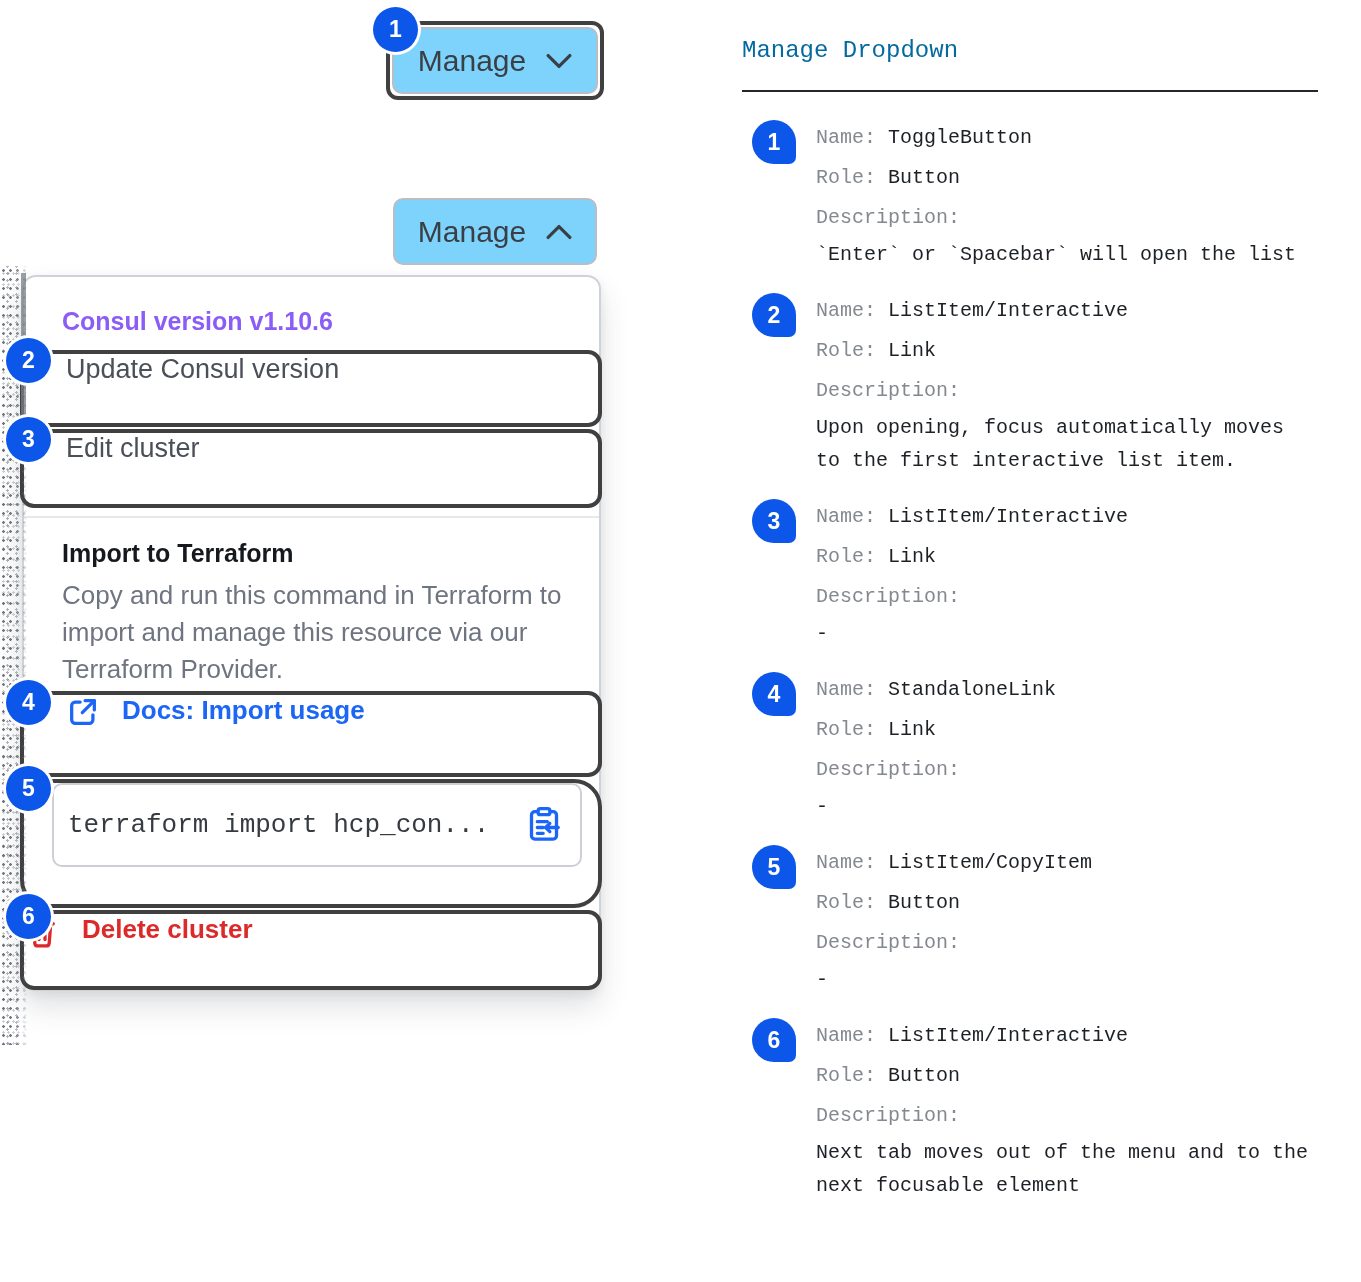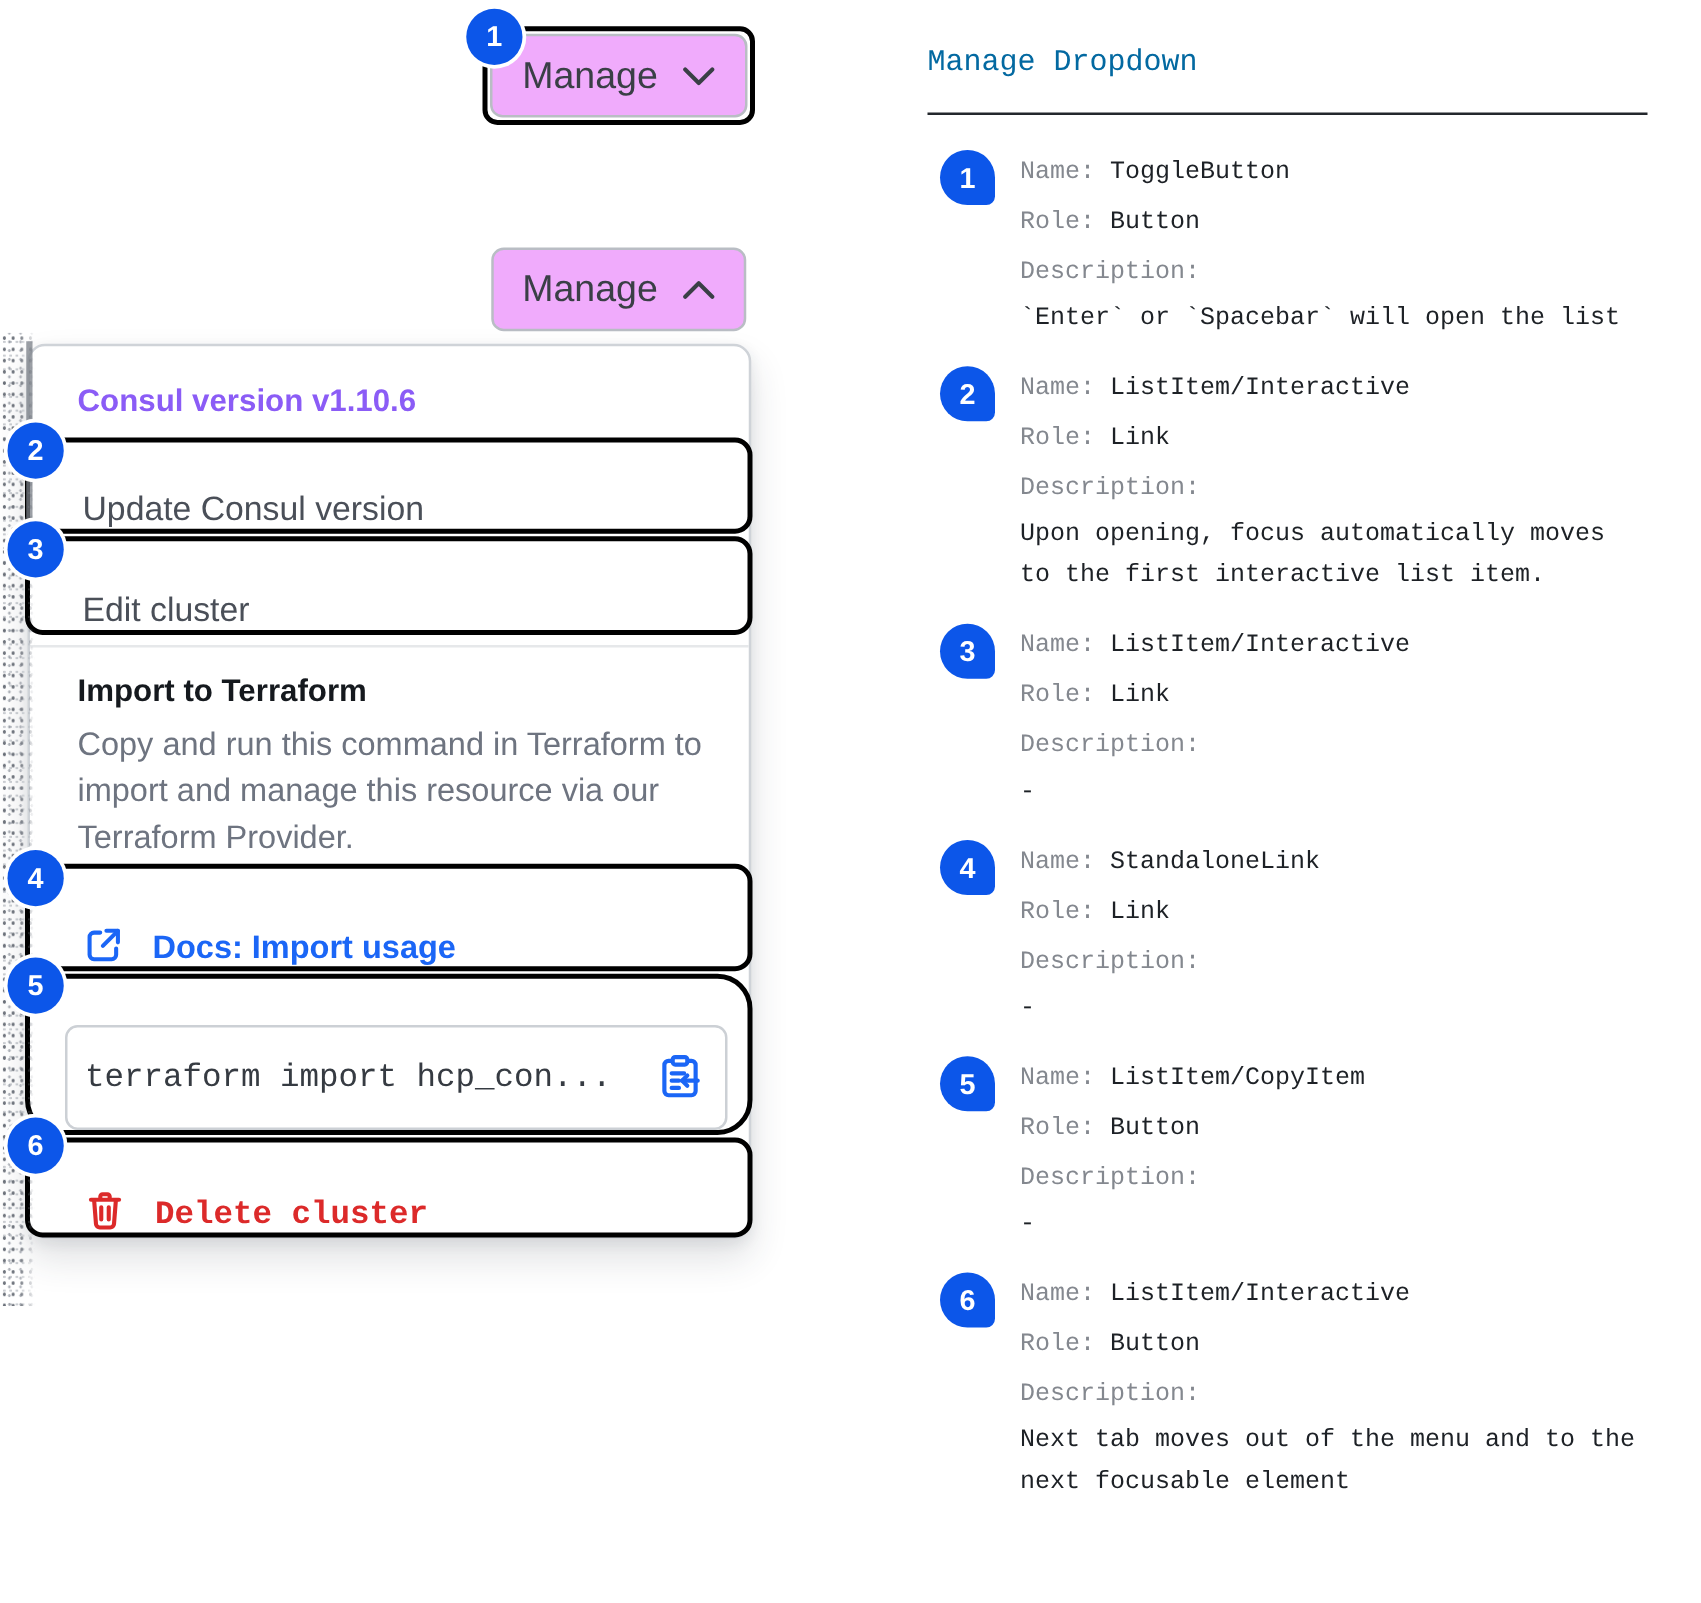--- a/index.html
+++ b/index.html
@@ -1,31 +1,31 @@
 <!DOCTYPE html>
 <html><head>
 <meta charset="utf-8">
 <style>
   html,body{margin:0;padding:0;background:#ffffff;}
   *{box-sizing:border-box;}
   .canvas{position:relative;width:1361px;height:1282px;background:#fff;overflow:hidden;
           font-family:"Liberation Sans",sans-serif;}
 
   
-  .ann-outline{position:absolute;border:4px solid #000000;border-radius:14px;background:transparent;
-               display:flex;align-items:flex-end;z-index:10;}
+  .ann-outline{position:absolute;border:4px solid #404040;border-radius:14px;background:transparent;
+               display:flex;align-items:flex-start;z-index:10;}
   .badge{position:absolute;width:45px;height:45px;border-radius:50%;background:#0c56e9;color:#fff;
          display:flex;align-items:center;justify-content:center;font-size:23px;font-weight:bold;
          z-index:30;box-shadow:0 0 0 3px #ffffff;}
   .bubble{flex:none;width:44px;height:44px;margin-left:10px;margin-top:2px;background:#0c56e9;color:#fff;
           border-radius:22px 22px 7px 22px;display:flex;align-items:center;justify-content:center;
           font-family:"Liberation Sans",sans-serif;font-size:23px;font-weight:bold;}
 
   
-  .btn{position:absolute;background:#f0abfc;border:2px solid #b9bdc4;border-radius:10px;
+  .btn{position:absolute;background:#7dd3fc;border:2px solid #b9bdc4;border-radius:10px;
        display:flex;align-items:center;justify-content:center;gap:20px;
        font-size:30px;color:#3a3f46;cursor:pointer;}
   .btn-closed-outline{left:386px;top:21px;width:218px;height:79px;border-radius:12px;}
   .btn-closed{left:392px;top:27px;width:206px;height:67px;}
   .btn-open{left:393px;top:198px;width:204px;height:67px;}
 
   .panel{position:absolute;left:22px;top:275px;width:579px;height:716px;background:#fff;
          border:2px solid #cfd3d8;border-radius:14px;z-index:5;
          box-shadow:0 16px 30px rgba(42,50,66,.14),0 4px 10px rgba(42,50,66,.08);}
   .panel-header{position:absolute;left:62px;top:307px;font-size:25px;font-weight:bold;color:#8b5cf6;z-index:12;}
@@ -36,21 +36,21 @@
   .section-title{position:absolute;left:62px;top:539px;font-size:25px;font-weight:bold;color:#15191e;z-index:12;}
   .section-desc{position:absolute;left:62px;top:577px;width:516px;font-size:26px;line-height:37px;
                 color:#6e7480;z-index:12;}
   .o4{left:20px;top:691px;width:582px;height:86px;padding-left:42px;gap:22px;}
   .link-label{font-size:26px;font-weight:bold;color:#1b66f6;}
   .o5{left:20px;top:779px;width:582px;height:129px;padding-left:28px;border-radius:28px;}
   .code-field{width:530px;height:84px;border:2px solid #ccd0d5;border-radius:10px;background:#fff;
               display:flex;align-items:center;justify-content:space-between;padding:0 16px 0 14px;}
   .code-text{font-family:"Liberation Mono","DejaVu Sans Mono",monospace;font-size:26px;color:#363b42;}
   .copy-btn{border:none;background:none;padding:0;margin:0;cursor:pointer;display:flex;align-items:center;}
-  .o6{left:20px;top:910px;width:582px;height:80px;padding-left:42px;gap:22px;font-family:Liberation Mono, monospace;}
+  .o6{left:20px;top:910px;width:582px;height:80px;gap:22px;}
   .delete-label{font-size:26px;font-weight:bold;color:#dc2a2a;}
 
   
   .edge-bar{position:absolute;left:21px;top:273px;width:5px;height:185px;background:#7a7f87;opacity:.75;z-index:24;}
   .stipple{position:absolute;left:0;top:266px;width:30px;height:779px;z-index:25;
     background-image:
       radial-gradient(circle,rgba(88,94,104,.85) 1.2px,transparent 1.5px),
       radial-gradient(circle,rgba(120,127,138,.6) 1px,transparent 1.3px),
       radial-gradient(circle,rgba(150,156,165,.5) 1px,transparent 1.2px);
     background-size:7px 9px,9px 7px,5px 11px;

